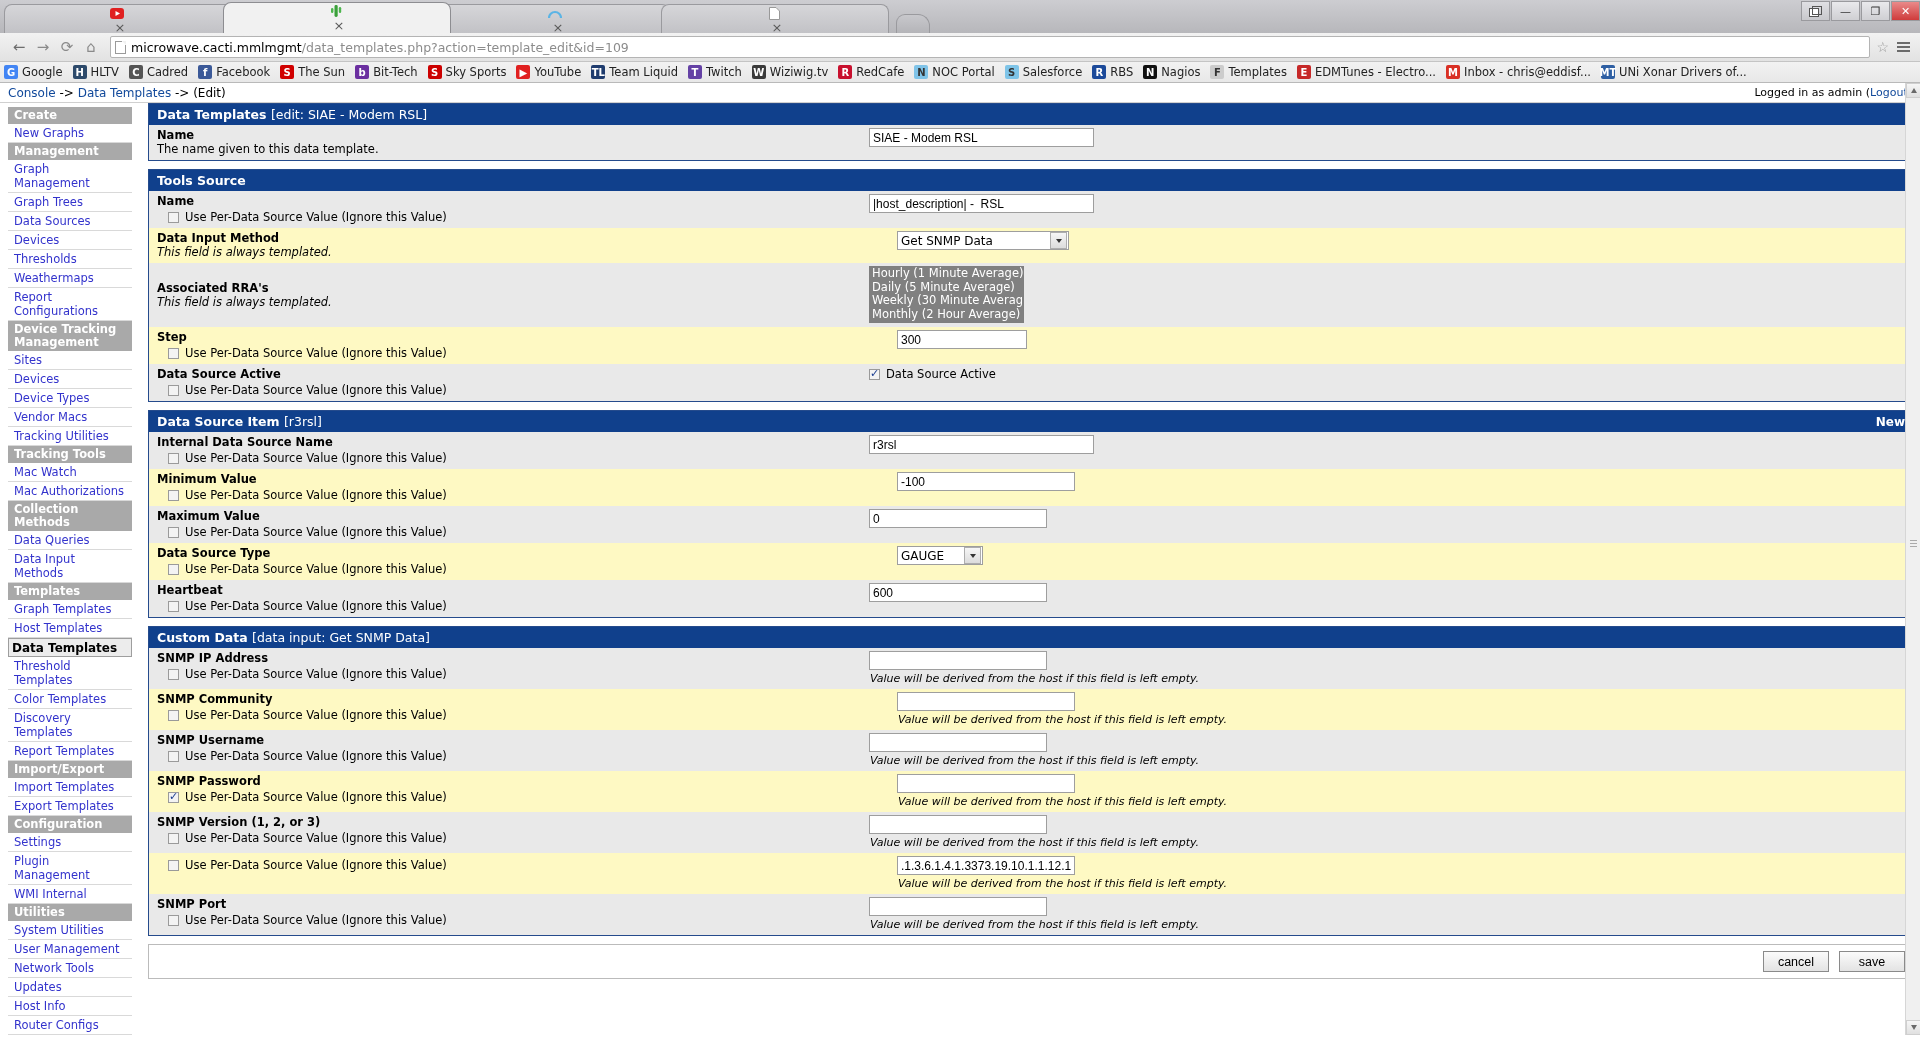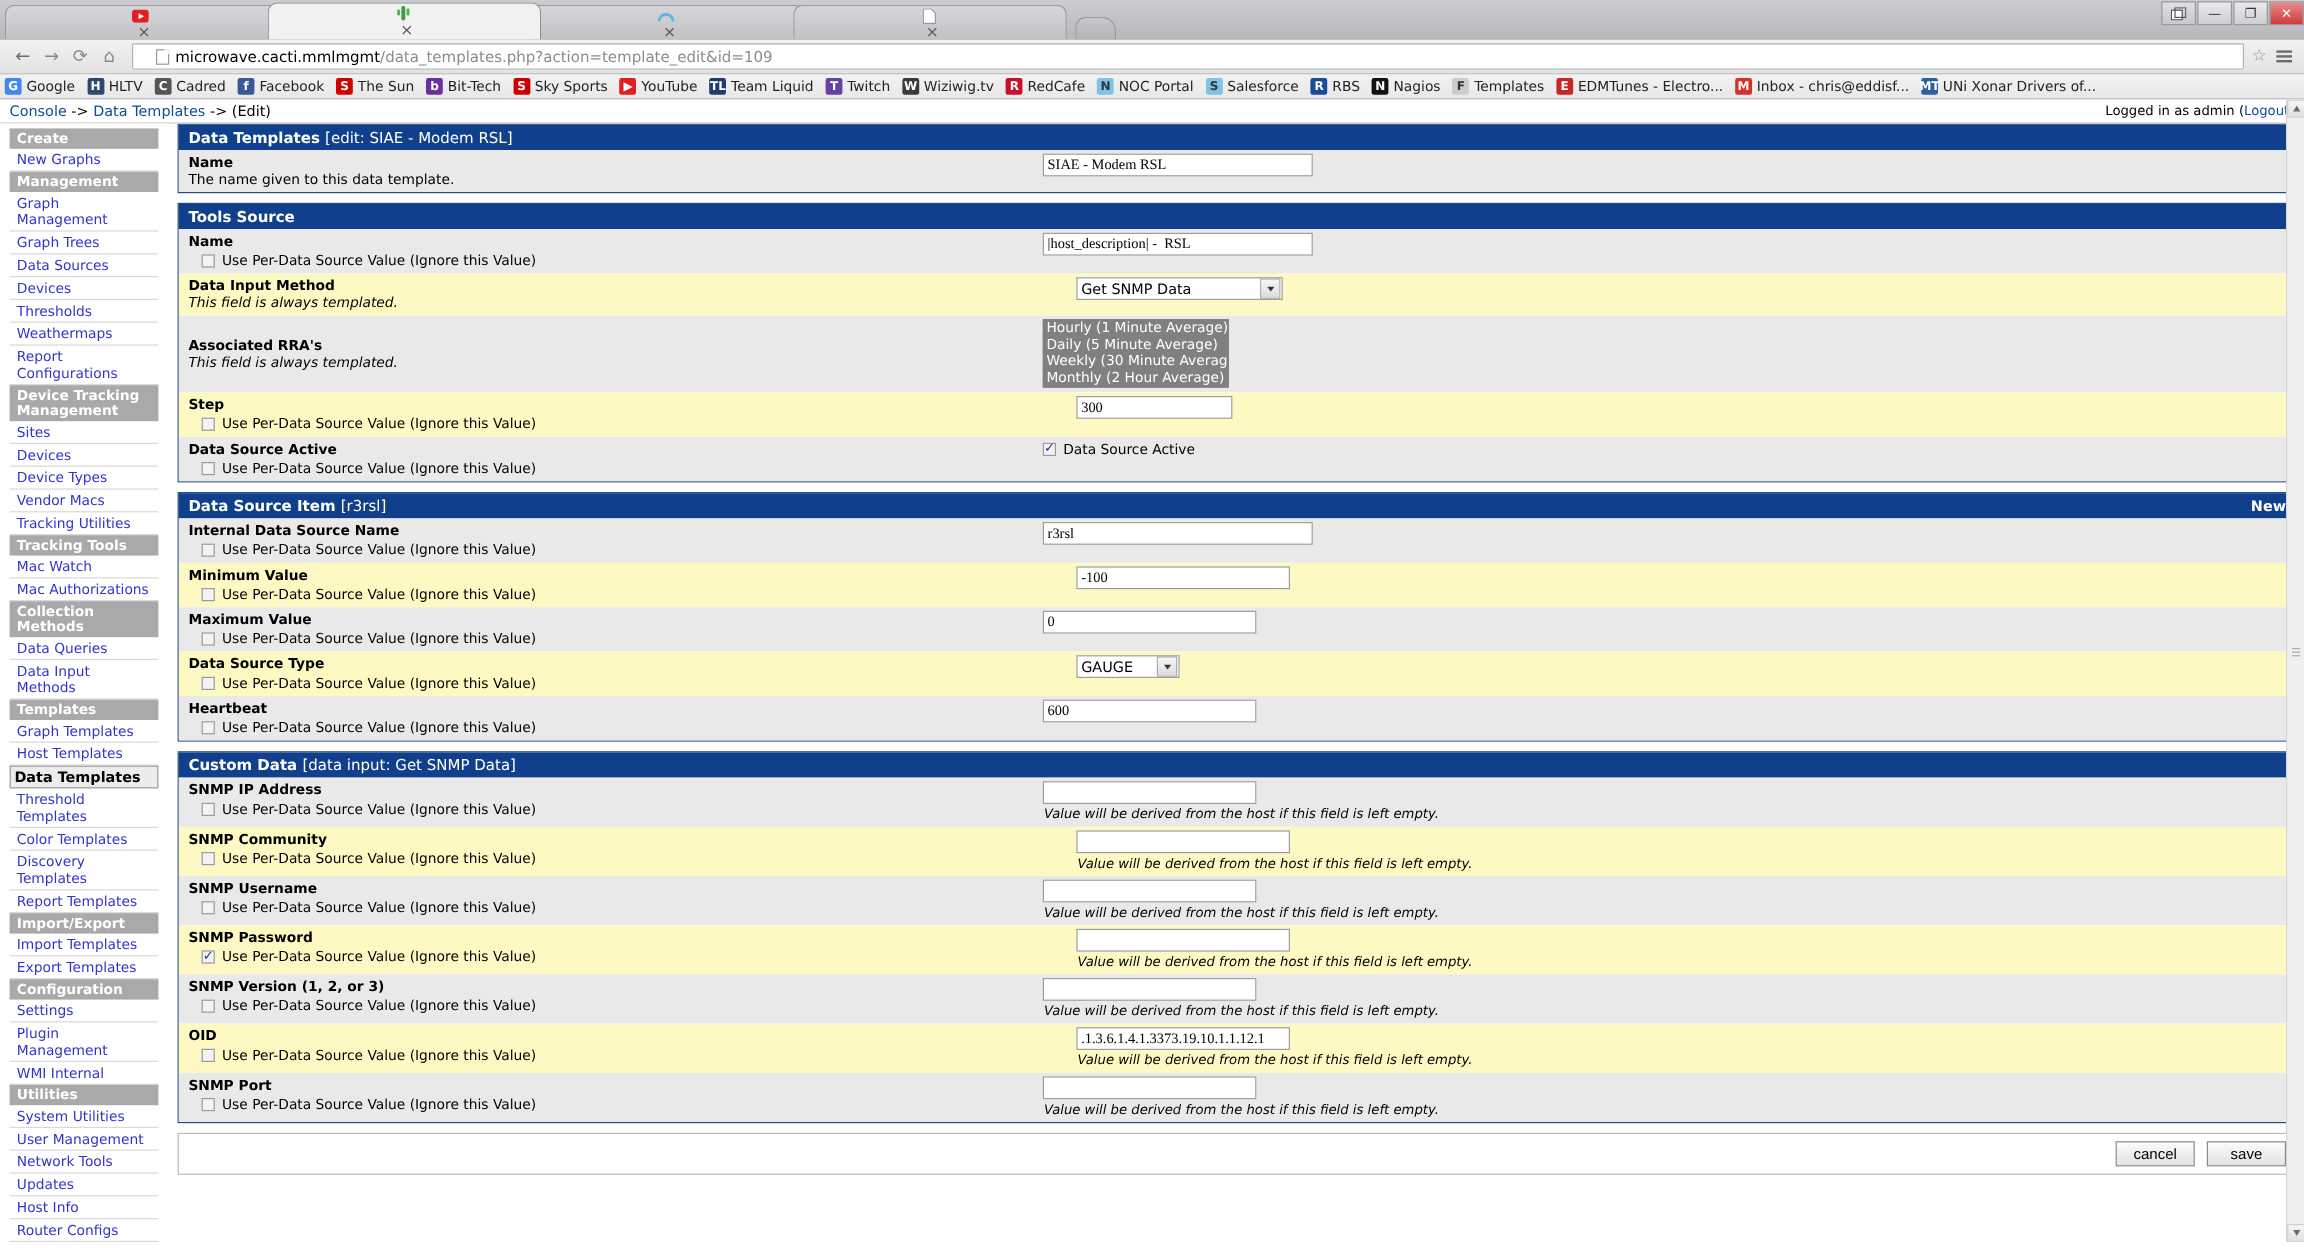--- a/index.html
+++ b/index.html
@@ -62,21 +62,21 @@
   .toolbar {
     height:29px; background:linear-gradient(#f2f2f2,#e2e2e2);
     border-bottom:1px solid #c4c4c4;
     display:flex; align-items:center; padding:0 8px;
   }
   .navbtn { width:22px; height:22px; display:flex; align-items:center; justify-content:center;
             color:#8a8a8a; font-size:15px; margin-right:2px; }
   .navbtn.back { color:#6d6d6d; }
   .omnibox {
     flex:1 1 auto; height:22px; background:#fff; border:1px solid #b4b4b4;
-    border-radius:2px; display:flex; align-items:center; padding:0 19px; margin:0 6px;
+    border-radius:2px; display:flex; align-items:center; padding:0 4px; margin:0 6px;
   }
   .omnibox .page-icon { width:11px; height:13px; border:1px solid #9a9a9a; background:#fff; margin-right:5px;
      position:relative; }
   .omnibox .page-icon:after{content:"";position:absolute;right:-1px;top:-1px;border-width:0 4px 4px 0;
      border-style:solid;border-color:#fff #f2f2f2;}
   .urltext { font-size:12.5px; color:#8c8c8c; white-space:nowrap; font-family:"DejaVu Sans",sans-serif;}
   .urltext b { color:#000; font-weight:normal; }
   .omni-right { display:flex; align-items:center; }
   .star { color:#9a9a9a; font-size:14px; margin-right:8px; }
   .menu-icon { display:flex; flex-direction:column; justify-content:center; gap:2px; margin-right:2px;}
@@ -143,21 +143,21 @@
     width:11px; height:11px; border:1px solid #9a9a9a; background:#f3f3f3;
     margin-right:6px; margin-left:11px; flex:0 0 11px; position:relative;
   }
   .chkline .cb.checked:after {
     content:"\2713"; position:absolute; left:0px; top:-3px; font-size:11px; color:#1a3d8f;
   }
   .chkline .cbl { font-size:11.5px; color:#000; }
 
   .inp {
     height:19px; border:1px solid #9e9e9e; background:#fff; font-size:12px;
-    padding:1px 3px; font-family:Liberation Serif, serif; color:#000;
+    padding:1px 3px; font-family:Liberation Sans, sans-serif; color:#000;
   }
   .inp.w225 { width:225px; }
   .inp.w178 { width:178px; }
   .sel {
     height:19px; border:1px solid #9e9e9e; background:#fff; font-size:12px;
     display:flex; align-items:center; justify-content:space-between; padding:0 0 0 3px;
   }
   .sel.w172 { width:172px; }
   .sel.w86 { width:86px; }
   .sel .arrowbox {
@@ -644,21 +644,20 @@
                 <div class="flabel">SNMP Version (1, 2, or 3)</div>
                 <div class="chkline">
                   <span class="cb"></span>
                   <span class="cbl">Use Per-Data Source Value (Ignore this Value)</span>
                 </div>
               </div>
               <div class="rcol"><input class="inp w178" value="" style=""><div class="hint">Value will be derived from the host if this field is left empty.</div></div>
             </div>
             <div class="row plain">
               <div class="lcol">
-                <div class="flabel">OID</div>
                 <div class="chkline">
                   <span class="cb"></span>
                   <span class="cbl">Use Per-Data Source Value (Ignore this Value)</span>
                 </div>
               </div>
               <div class="rcol"><input class="inp w178" value=".1.3.6.1.4.1.3373.19.10.1.1.12.1" style=""><div class="hint">Value will be derived from the host if this field is left empty.</div></div>
             </div>
             <div class="row alt">
               <div class="lcol">
                 <div class="flabel">SNMP Port</div>

